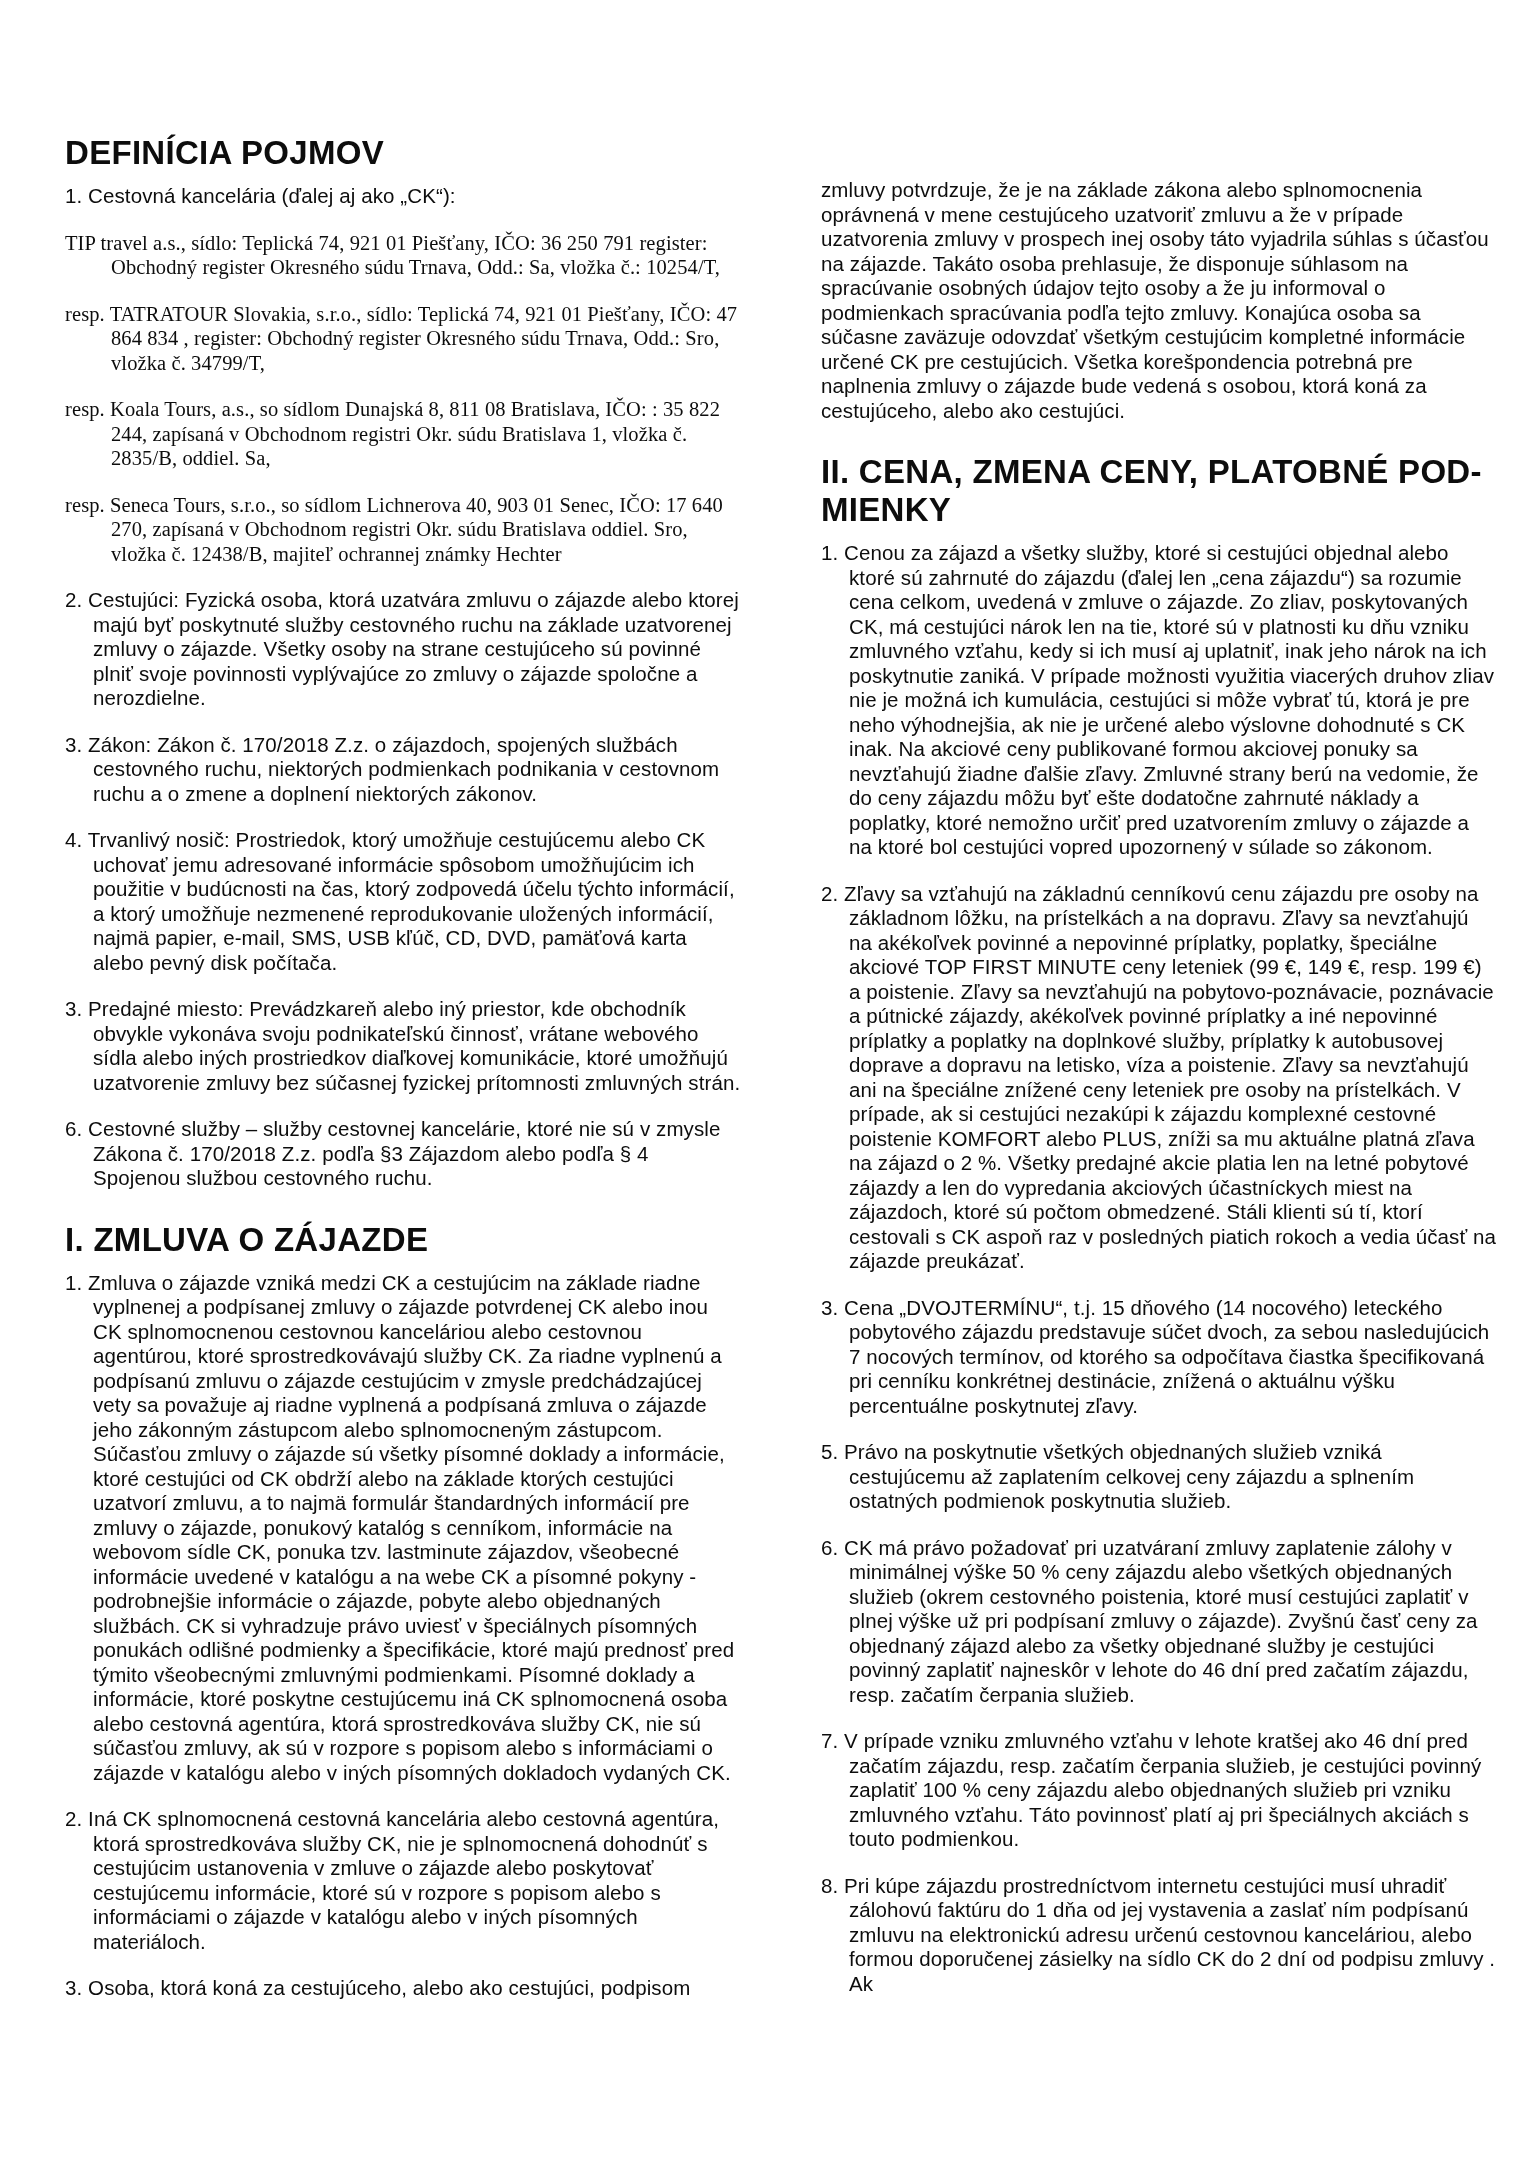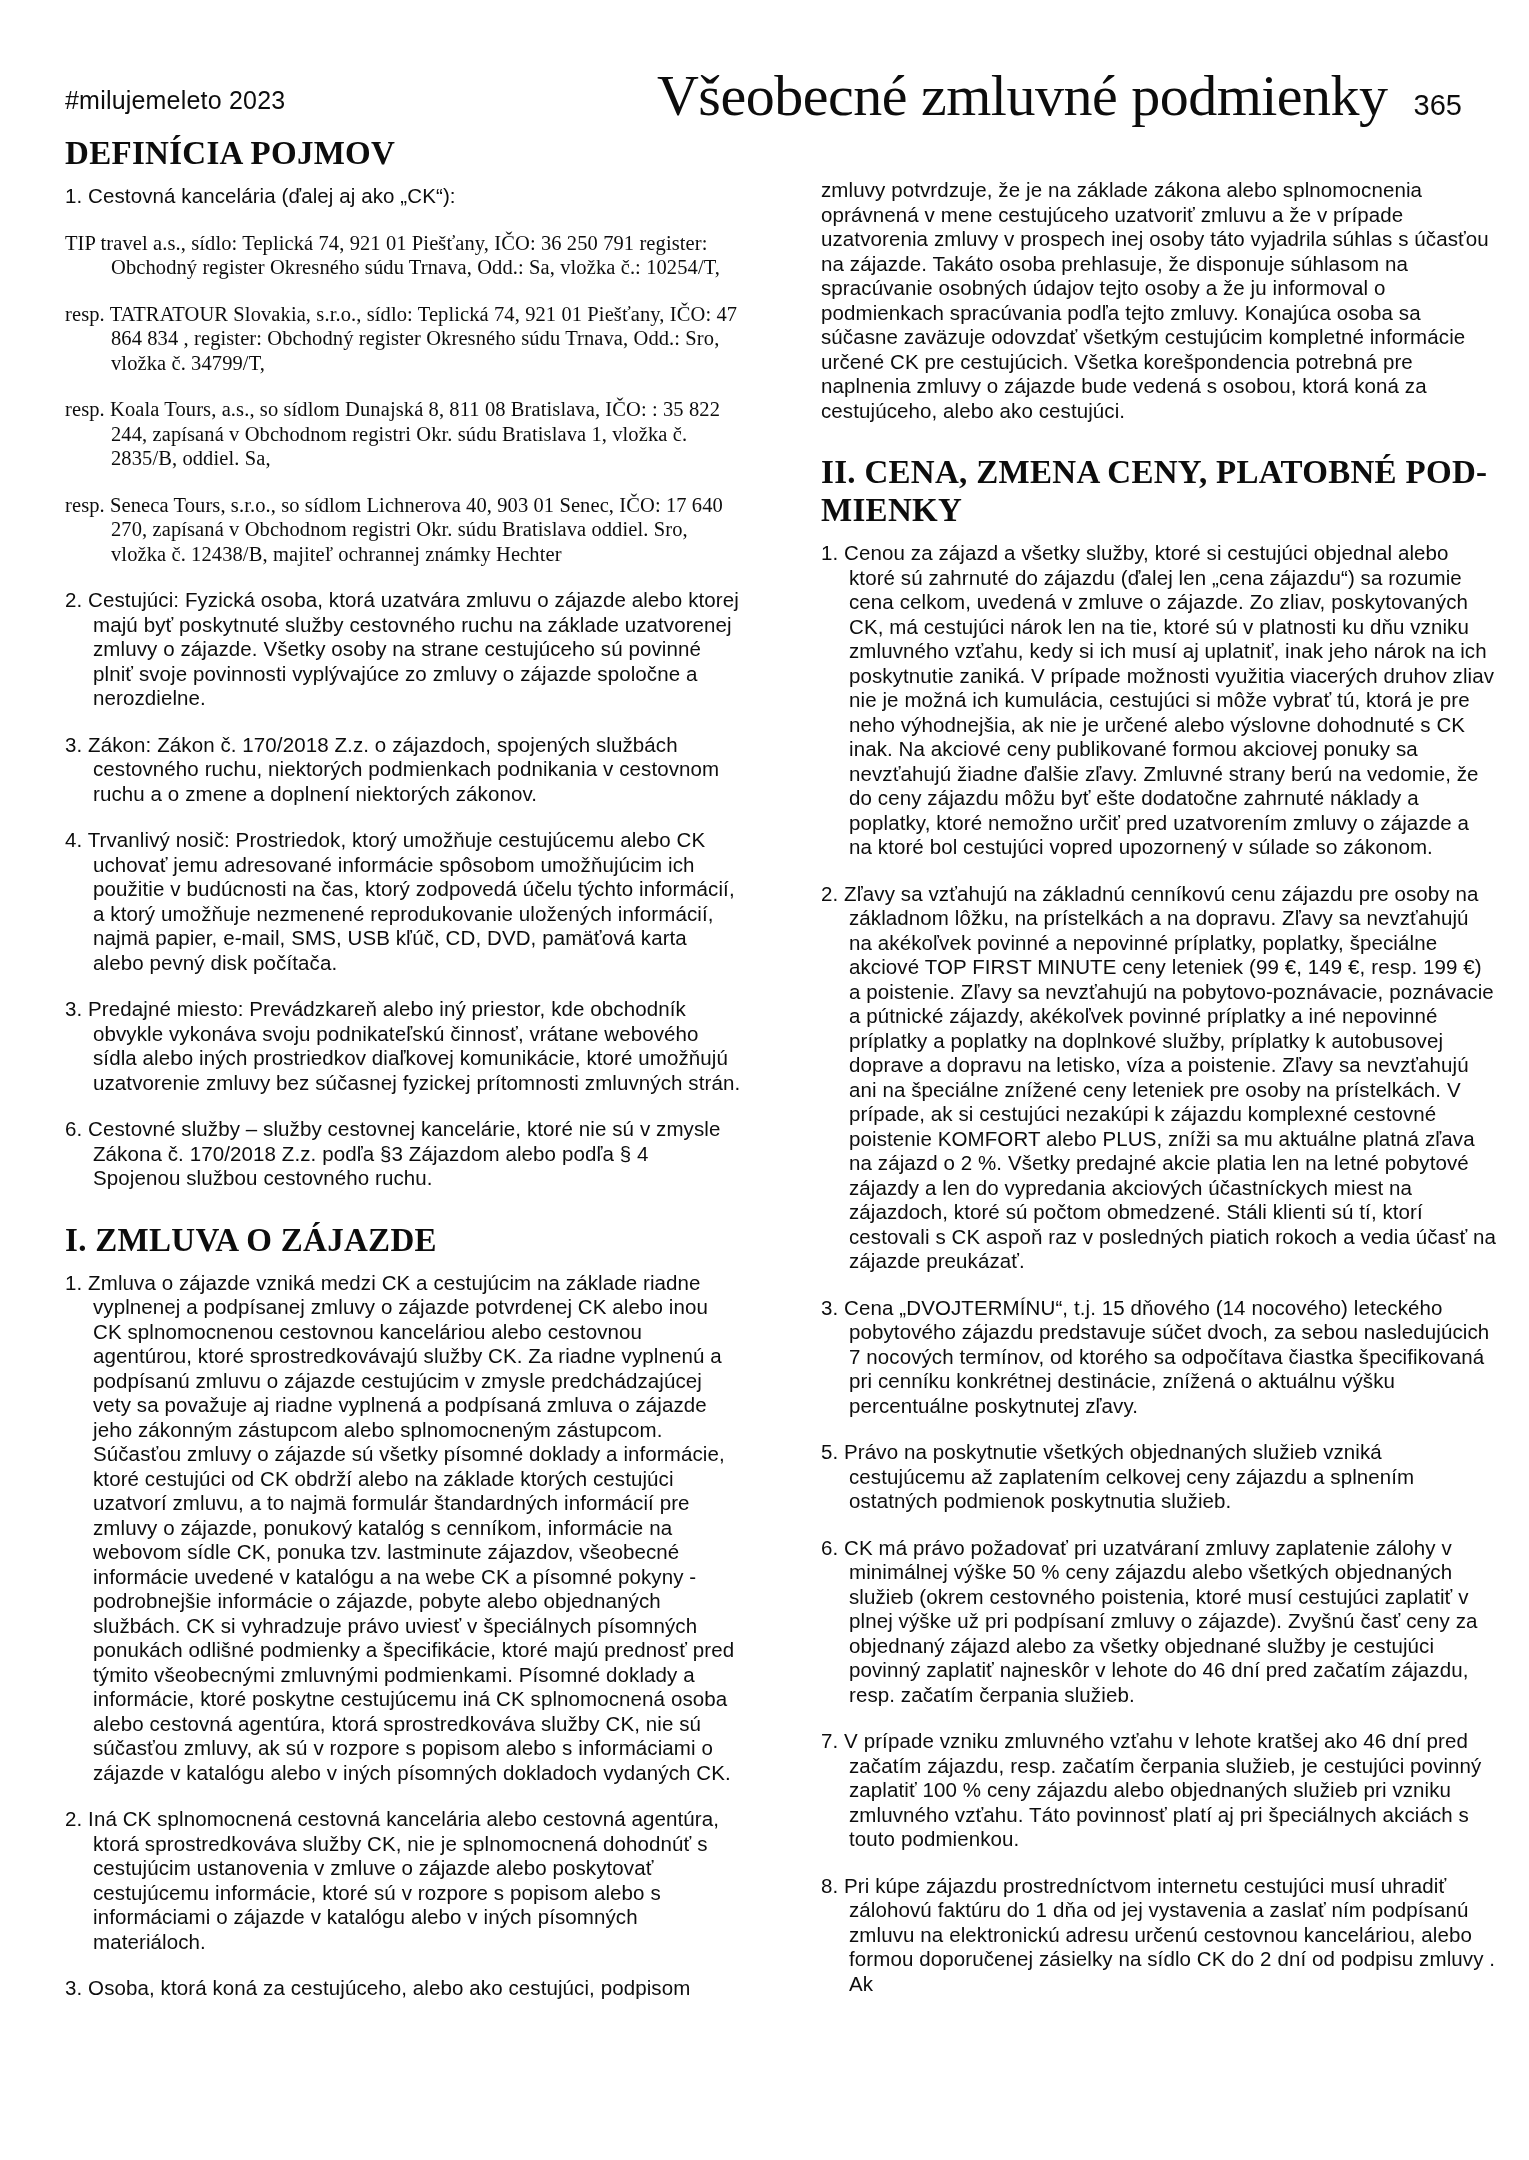--- a/index.html
+++ b/index.html
@@ -33,41 +33,33 @@
   .col {
     position:absolute; top:134px; width:676px;
     font-size:20.5px; line-height:24.5px; letter-spacing:0.1px;
   }
   .col-left  { left:65px; }
   .col-right { left:787px;margin-left:34px; }
   .h-sec {
     font-weight:bold; font-size:33px; line-height:38px;
     letter-spacing:0.3px; margin:30px 0 12px 0;
     white-space:pre-line;
-    font-family:Liberation Serif, serif;
   }
   .h-sec.first { margin-top:0; }
   .blk  { margin:0 0 22px 0; }
   .item { padding-left:28px; text-indent:-28px; }
   .hang { padding-left:46px; text-indent:-46px;font-family:Liberation Serif, serif; }
   .para { }
   .para.colstart { margin-top:44px; }
 </style>
 </head>
 <body>
 
 <div class="page">
 
-  <div class="page-header">
-    <div class="hashtag">#milujemeleto 2023</div>
-    <div class="title-group">
-      <h1 class="doc-title">Všeobecné zmluvné podmienky</h1>
-      <span class="page-number">365</span>
-    </div>
-  </div>
 
   <div class="col col-left">
     <div class="h-sec first">DEFINÍCIA POJMOV</div>
     <div class="blk item">1. Cestovná kancelária (ďalej aj ako „CK“):</div>
     <div class="blk hang">TIP travel a.s., sídlo: Teplická 74, 921 01 Piešťany, IČO: 36 250 791 register: Obchodný register Okresného súdu Trnava, Odd.: Sa, vložka č.: 10254/T,</div>
     <div class="blk hang">resp. TATRATOUR Slovakia, s.r.o., sídlo: Teplická 74, 921 01 Piešťany, IČO: 47 864 834 , register: Obchodný register Okresného súdu Trnava, Odd.: Sro, vložka č. 34799/T,</div>
     <div class="blk hang">resp. Koala Tours, a.s., so sídlom Dunajská 8, 811 08 Bratislava, IČO: : 35 822 244, zapísaná v Obchodnom registri Okr. súdu Bratislava 1, vložka č. 2835/B, oddiel. Sa,</div>
     <div class="blk hang">resp. Seneca Tours, s.r.o., so sídlom Lichnerova 40, 903 01 Senec, IČO: 17 640 270, zapísaná v Obchodnom registri Okr. súdu Bratislava oddiel. Sro, vložka č. 12438/B, majiteľ ochrannej známky Hechter</div>
     <div class="blk item">2. Cestujúci: Fyzická osoba, ktorá uzatvára zmluvu o zájazde alebo ktorej majú byť poskytnuté služby cestovného ruchu na základe uzatvorenej zmluvy o zájazde. Všetky osoby na strane cestujúceho sú povinné plniť svoje povinnosti vyplývajúce zo zmluvy o zájazde spoločne a nerozdielne.</div>
     <div class="blk item">3. Zákon: Zákon č. 170/2018 Z.z. o zájazdoch, spojených službách cestovného ruchu, niektorých podmienkach podnikania v cestovnom ruchu a o zmene a doplnení niektorých zákonov.</div>

